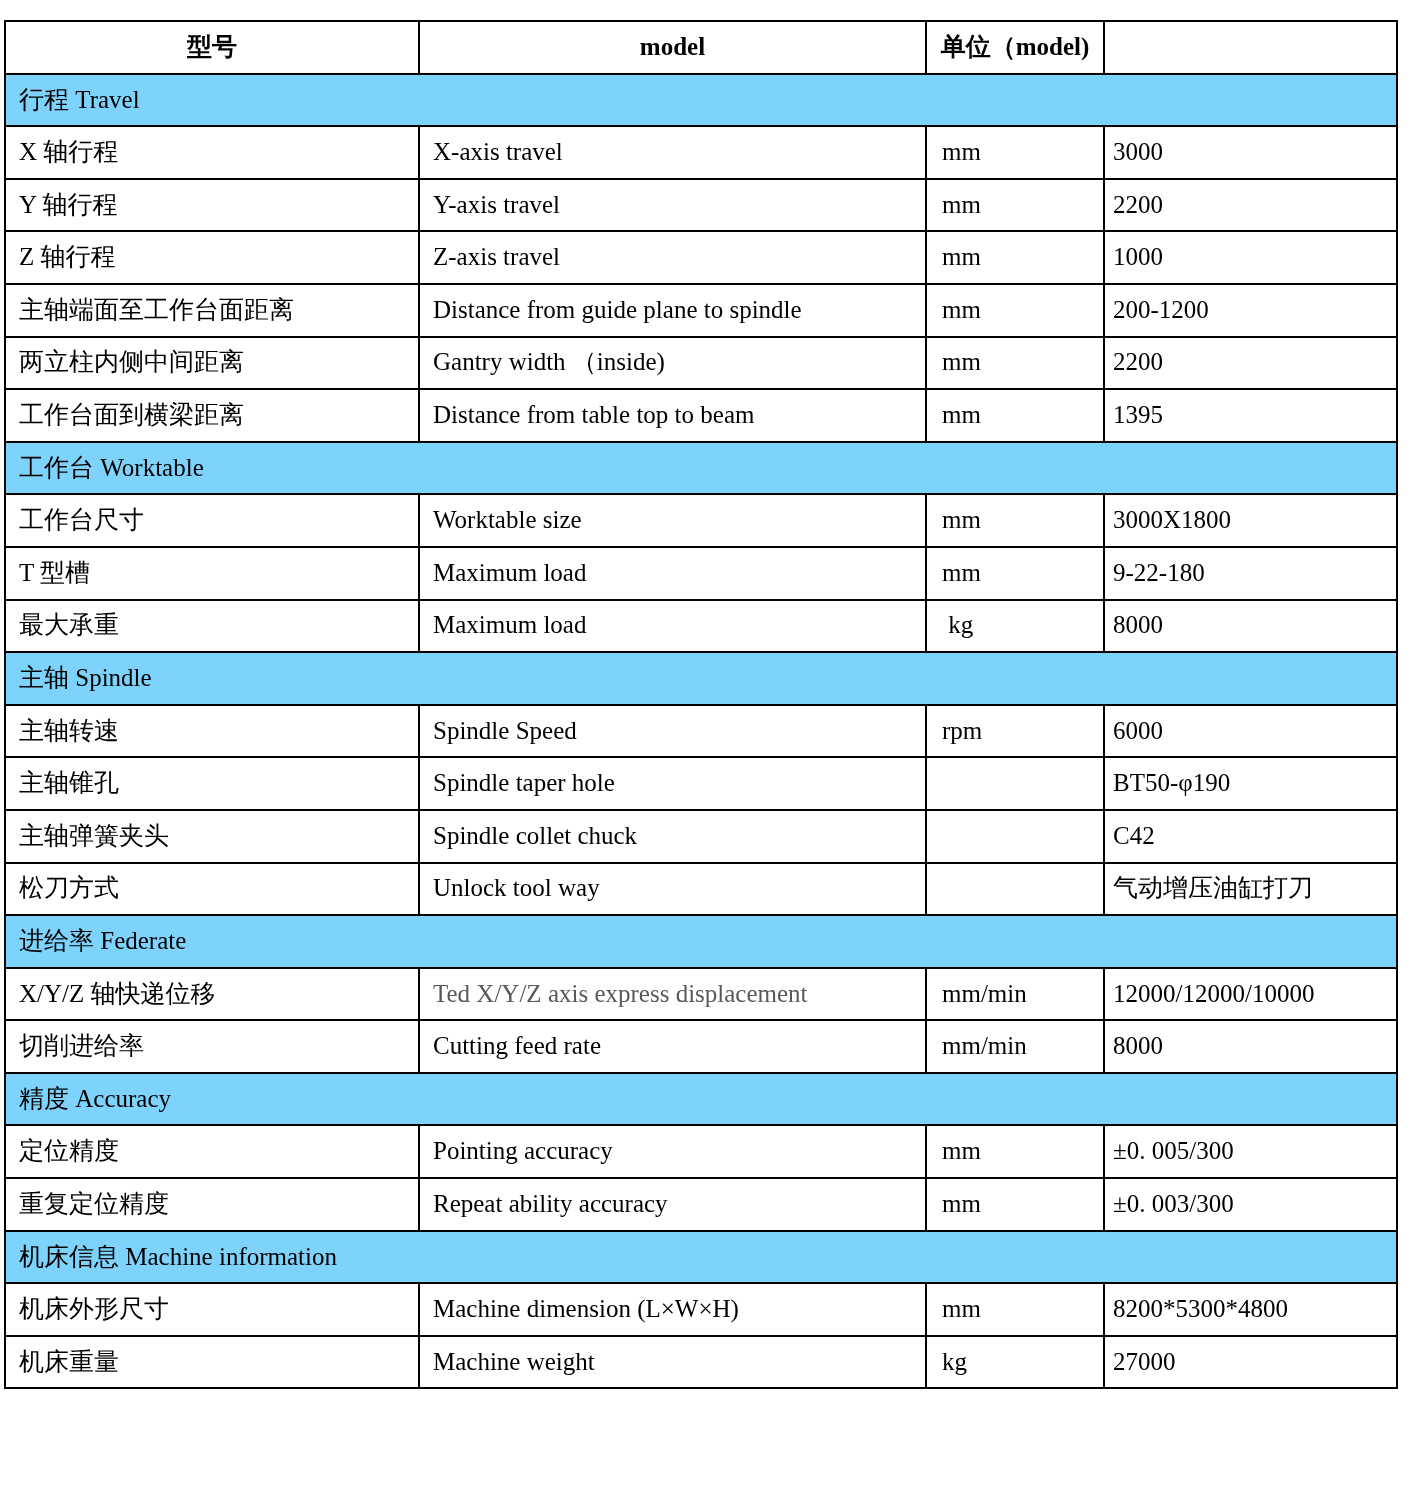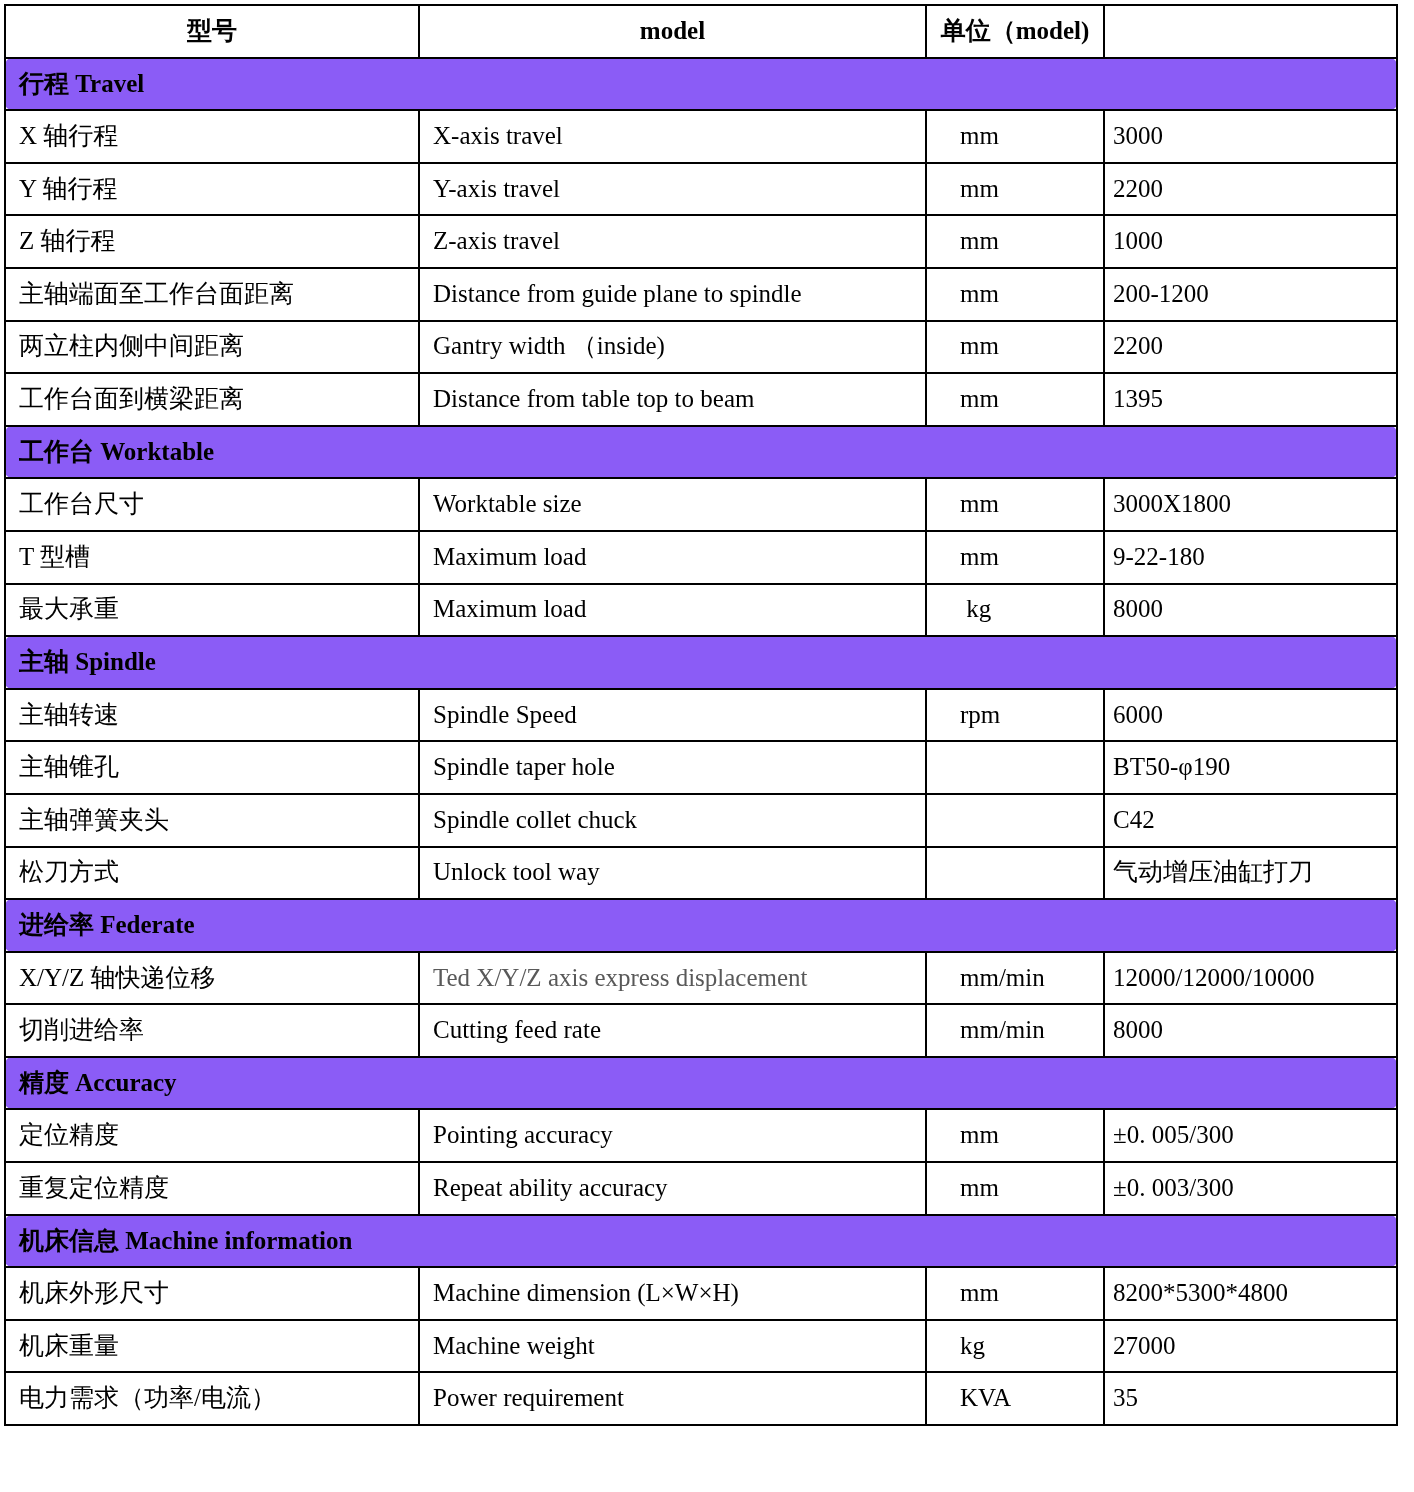--- a/index.html
+++ b/index.html
@@ -6,21 +6,21 @@
     margin: 0;
     padding: 0;
     background: #ffffff;
     width: 1414px;
     height: 1492px;
     font-family: "Liberation Serif", "DejaVu Serif", serif;
   }
   .spec-table {
     position: absolute;
     left: 4px;
-    top: 4px;
+    top: 20px;
     width: 1392px;
     border-collapse: collapse;
     table-layout: fixed;
   }
   .spec-table td {
     border: 2px solid #000000;
     font-size: 25px;
     color: #000000;
     height: 50.6px;
     padding: 0 4px 0 13px;
@@ -28,27 +28,26 @@
     white-space: pre-wrap;
     overflow: hidden;
     line-height: 1.15;
   }
   .spec-table tr.header-row td {
     font-weight: bold;
     text-align: center;
     padding: 0 2px;
   }
   .spec-table td.section {
-    background: #8b5cf6;
-    font-weight: bold;
+    background: #7dd3fc;
+    font-weight: normal;
     text-align: left;
     padding-left: 13px;
-    border-radius: 7px;
-  }
-  .spec-table td.cell-unit { padding-left: 33px; }
+  }
+  .spec-table td.cell-unit { padding-left: 15px; }
   .spec-table td.cell-value { padding-left: 8px; margin-left: 37px; }
   .spec-table td.muted { color: #595959; }
 </style>
 </head>
 <body>
 
 <table class="spec-table">
   <colgroup>
     <col style="width:414px">
     <col style="width:507px">
@@ -189,20 +188,14 @@
         <td class="cell-en">Machine dimension (L×W×H)</td>
         <td class="cell-unit">mm</td>
         <td class="cell-value">8200*5300*4800</td>
       </tr>
       <tr>
         <td class="cell-cn">机床重量</td>
         <td class="cell-en">Machine weight</td>
         <td class="cell-unit">kg</td>
         <td class="cell-value">27000</td>
       </tr>
-      <tr>
-        <td class="cell-cn">电力需求（功率/电流）</td>
-        <td class="cell-en">Power requirement</td>
-        <td class="cell-unit">KVA</td>
-        <td class="cell-value">35</td>
-      </tr>
     </tbody>
 </table>
 
 </body></html>

